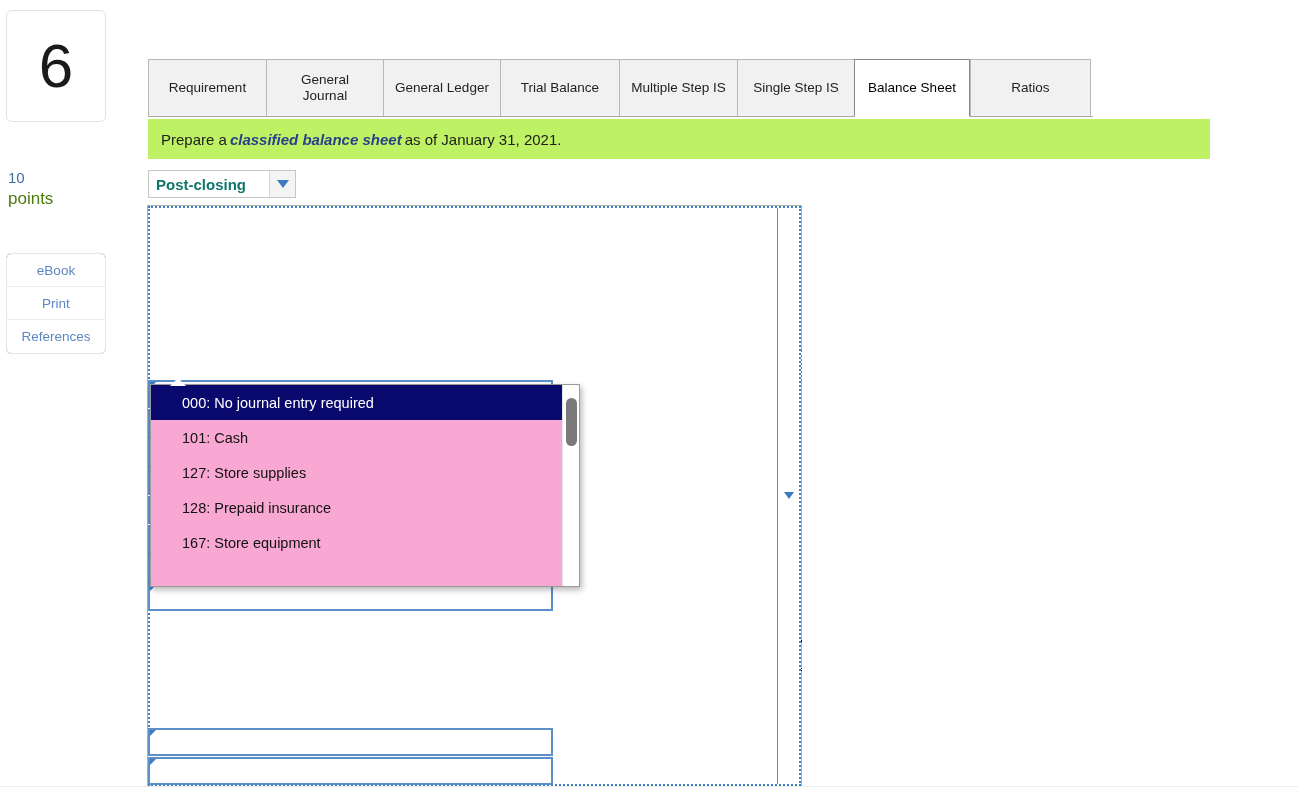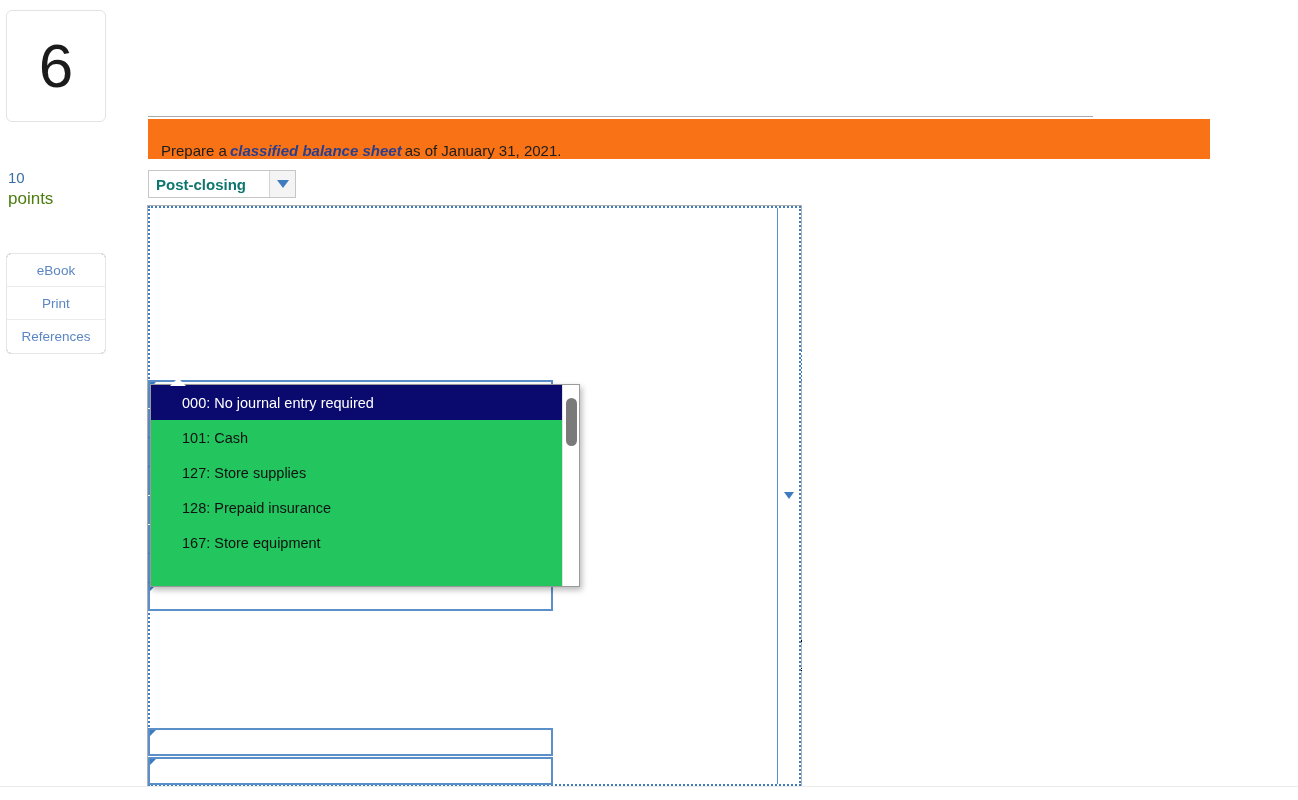--- a/index.html
+++ b/index.html
@@ -61,22 +61,22 @@
   }
   .tab.active + .tab { border-left: 1px solid #b9b9b9; }
   .tabs-baseline {
     position: absolute; left: 148px; top: 116px; width: 945px; height: 1px; background: #a9a9a9; z-index: 1;
   }
 
   
   .instruction {
     position: absolute; left: 148px; top: 119px;
     width: 1062px; height: 40px;
-    background: #f97316;
-    display: flex; align-items: flex-end;
+    background: #bef264;
+    display: flex; align-items: center;
     padding-left: 13px;
     font-size: 15px; color: #1d1d1d;
   }
   .instruction em {
     font-style: italic; font-weight: bold; color: #2b3e8c;
     padding: 0 3px;
   }
 
   
   .periodsel {
@@ -161,21 +161,21 @@
     border-top: 2px dotted #3f7bbf !important;
     border-bottom: 2px dotted #3f7bbf !important;
     border-right: 2px dotted #3f7bbf !important;
     border-left: none !important;
   }
 
   
   .ddpop {
     position: absolute; left: 150px; top: 384px;
     width: 430px; height: 203px;
-    background: #22c55e;
+    background: #f9a8d4;
     border: 1px solid #9a9a9a;
     box-shadow: 2px 3px 6px rgba(0,0,0,0.28);
     z-index: 50;
     overflow: hidden;
   }
   .ddlist { position: absolute; left:0; top:0; right: 0; }
   .ddopt {
     height: 35px; display: flex; align-items: center;
     padding-left: 31px;
     font-size: 14.5px; color: #111;
@@ -219,20 +219,30 @@
       <div class="lbl">points</div>
     </div>
     <div class="railbtns">
       <div class="railbtn">eBook</div>
       <div class="railbtn">Print</div>
       <div class="railbtn">References</div>
     </div>
   </div>
 
   <div class="tabs-baseline"></div>
+  <div class="tabstrip">
+    <div class="tab" style="width:118px">Requirement</div>
+    <div class="tab" style="width:117px">General Journal</div>
+    <div class="tab" style="width:117px">General Ledger</div>
+    <div class="tab" style="width:119px">Trial Balance</div>
+    <div class="tab" style="width:118px">Multiple Step IS</div>
+    <div class="tab" style="width:117px">Single Step IS</div>
+    <div class="tab active" style="width:116px">Balance Sheet</div>
+    <div class="tab" style="width:121px">Ratios</div>
+  </div>
 
   <div class="instruction">
     <span>Prepare a</span>
     <em>classified balance sheet</em>
     <span>as of January 31, 2021.</span>
   </div>
 
   <div class="periodsel">
     <div class="val">Post-closing</div>
     <div class="arrowbox">

